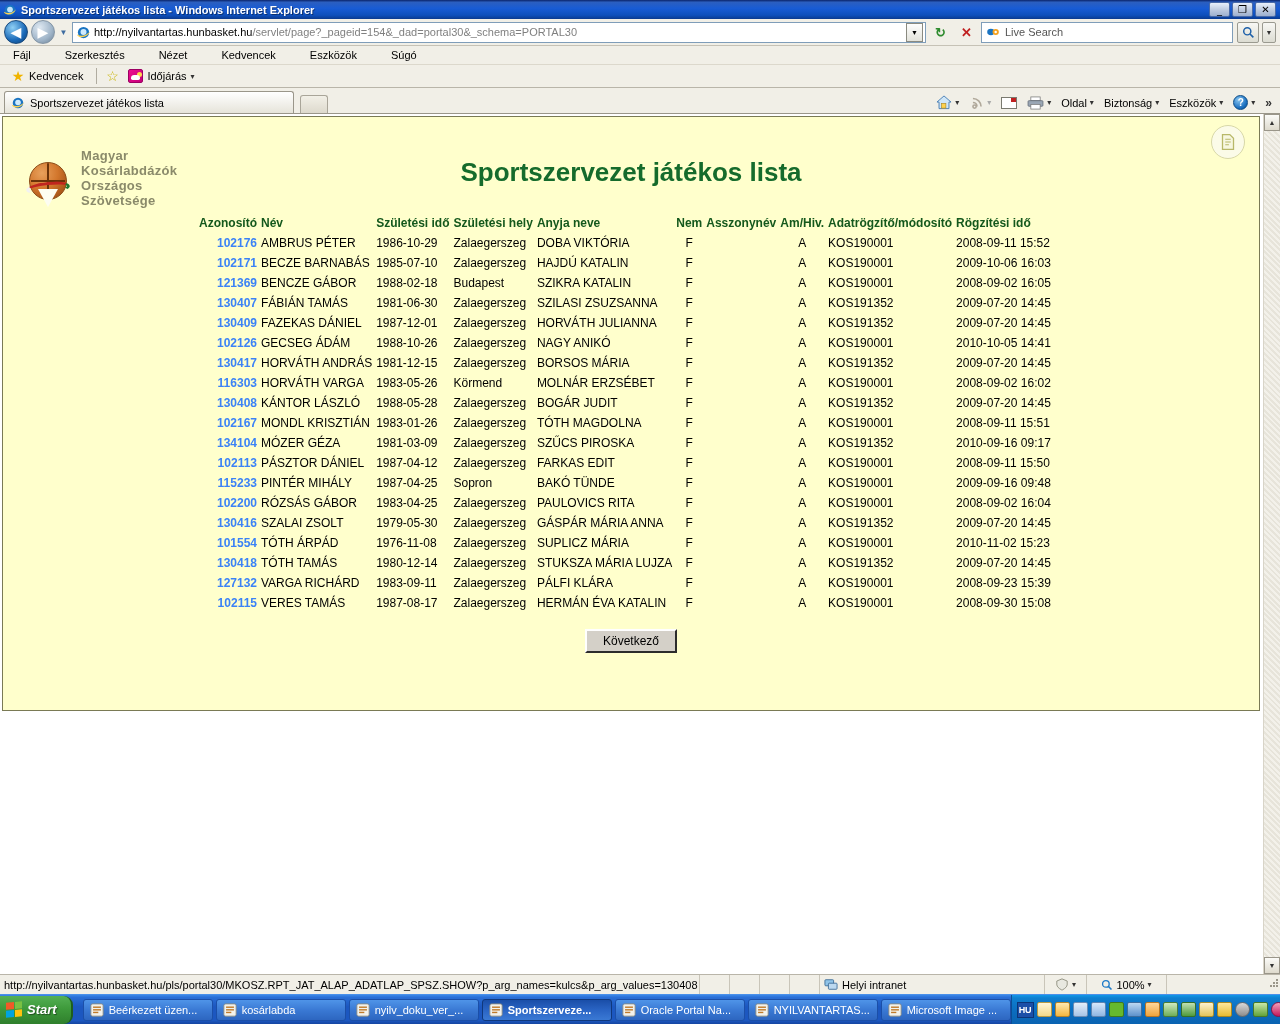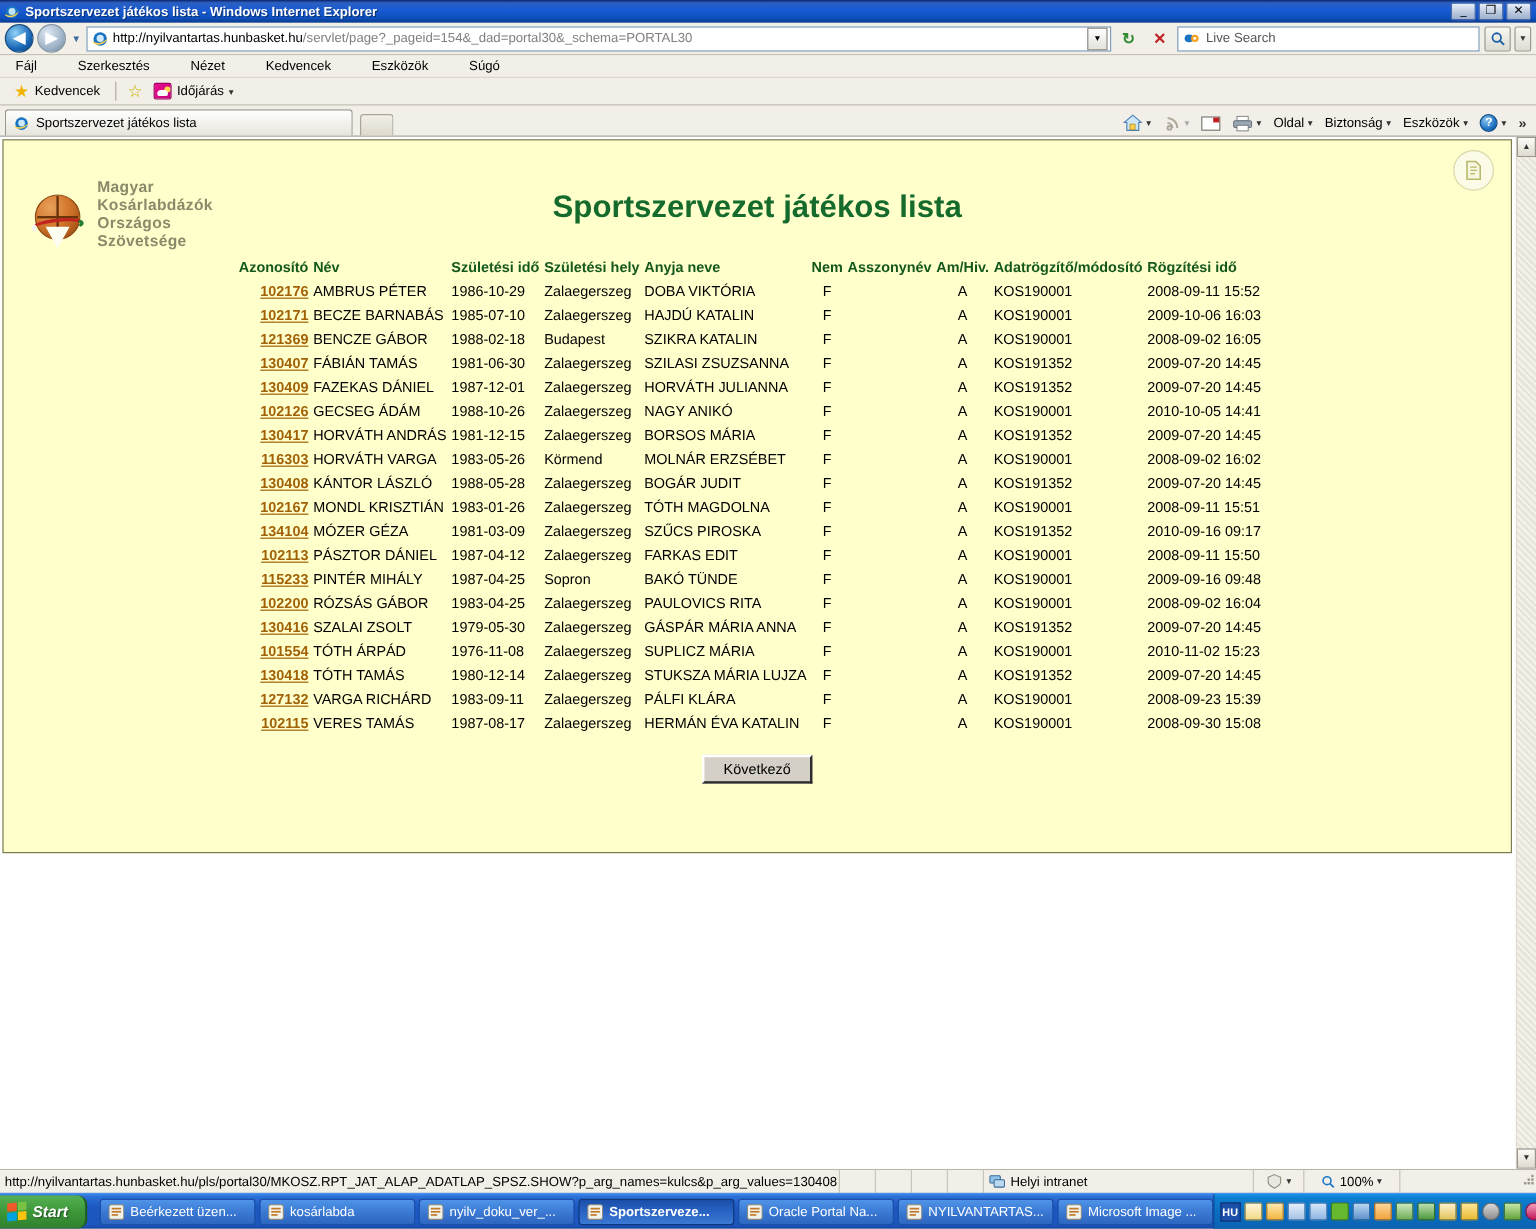--- a/index.html
+++ b/index.html
@@ -266,21 +266,21 @@
     font-size: 12px;
   }
   table.plist td {
     padding: 1px 4px 1px 0;
     white-space: nowrap;
     line-height: 18px;
     font-size: 12px;
   }
   td.idcell { text-align: right; padding-right: 8px; }
   td.idcell a {
-    color: #a16207; text-decoration: underline; font-weight: bold;
+    color: #3b82f6; font-weight: bold;
     cursor: pointer;
   }
   th.thid { text-align: right; padding-right: 8px; }
   .col-nev { padding-right: 18px; }
   .col-szul { padding-right: 8px; }
   .col-hely { padding-right: 8px; }
   .col-anyja { padding-right: 22px; }
   .col-nem { padding-right: 14px; text-align:center;}
   .col-assz { padding-right: 14px; }
   .col-amhiv { padding-right: 14px; text-align:center;}

